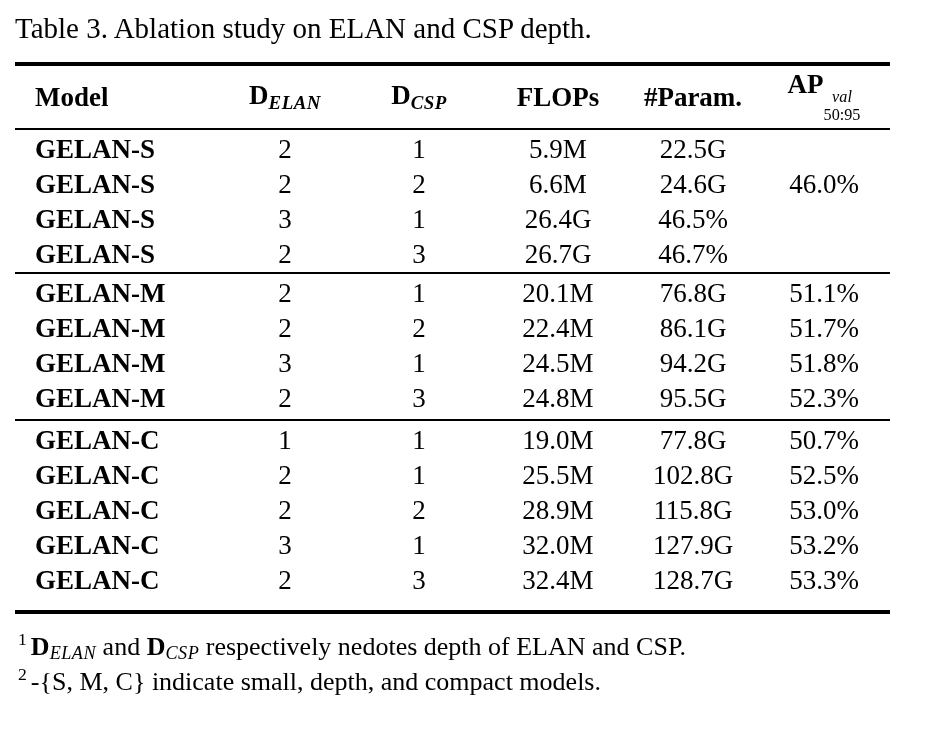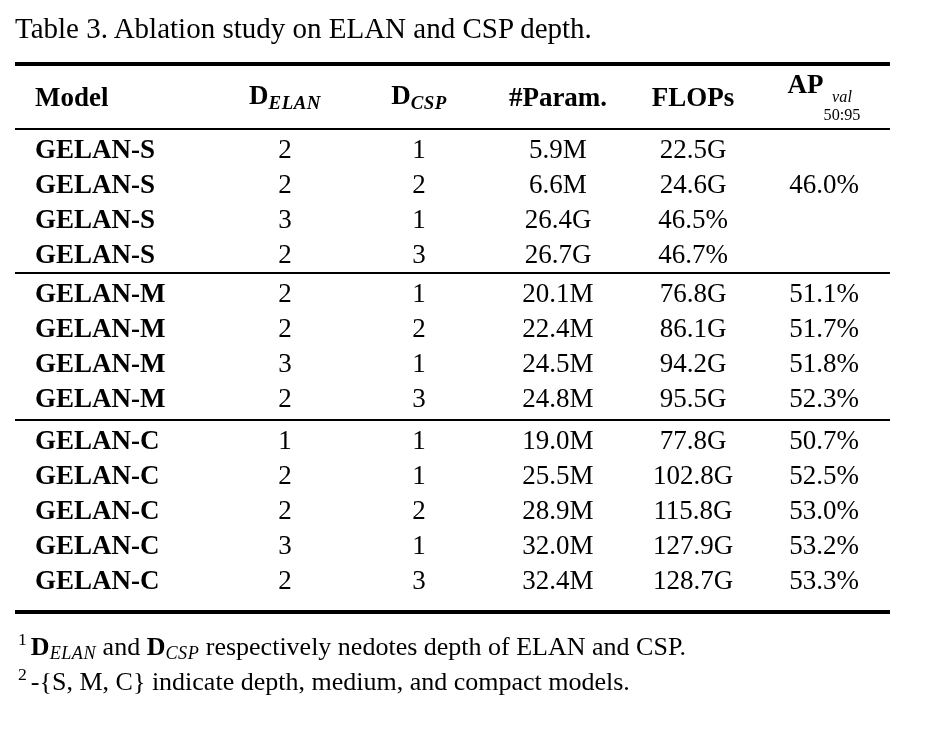--- a/index.html
+++ b/index.html
@@ -54,22 +54,22 @@
 
 <div class="caption">Table 3. Ablation study on ELAN and CSP depth.</div>
 
 <div class="tbl">
   <div class="rule thick"></div>
 
   <div class="row header">
     <div class="cell model">Model</div>
     <div class="cell"><span class="dbold">D</span><span class="sub">ELAN</span></div>
     <div class="cell"><span class="dbold">D</span><span class="sub">CSP</span></div>
+    <div class="cell">FLOPs</div>
     <div class="cell">#Param.</div>
-    <div class="cell">FLOPs</div>
     <div class="cell"><span class="dbold">AP</span><span class="stack">
           <span class="s-sup">val</span>
           <span class="s-sub">50:95</span>
         </span></div>
   </div>
 
   <div class="rule thin"></div>
 
   <div class="group">
     <div class="row body">
@@ -189,17 +189,17 @@
 </div>
 
 <div class="footnotes">
   <div class="fn">
     <span class="fnmark">1</span><span class="dbold">D</span><span class="sub">ELAN</span>
     <span>and</span>
     <span class="dbold">D</span><span class="sub">CSP</span>
     <span>respectively nedotes depth of ELAN and CSP.</span>
   </div>
   <div class="fn">
-    <span class="fnmark">2</span><span>-{S, M, C} indicate depth, medium, and compact models.</span>
+    <span class="fnmark">2</span><span>-{S, M, C} indicate small, depth, and compact models.</span>
   </div>
 </div>
 
 <div class="watermark">CSDN @路人贾'ω'</div>
 
 </body></html>

